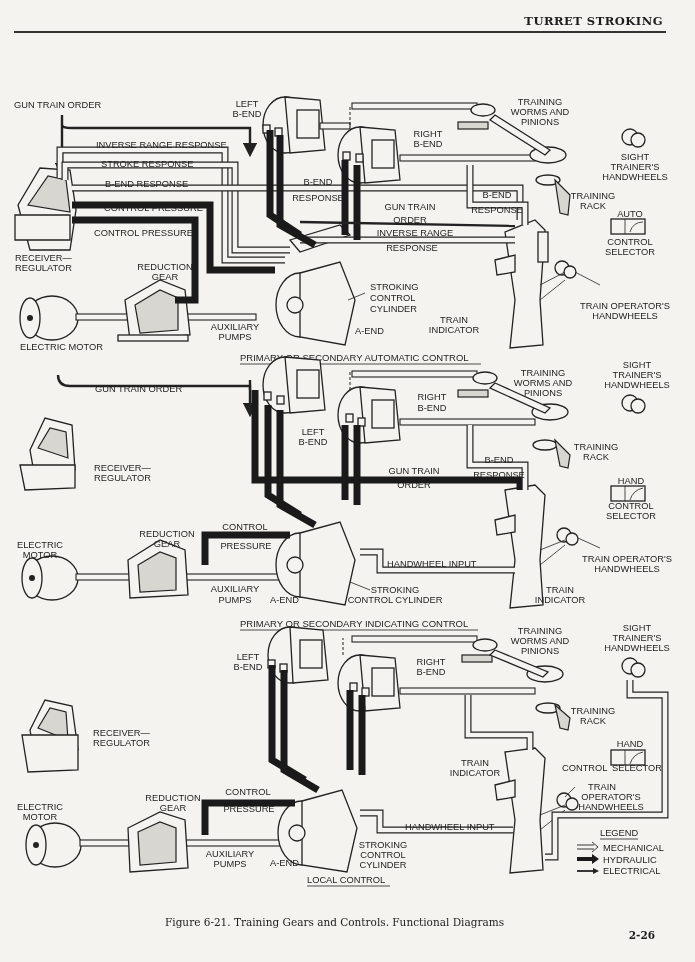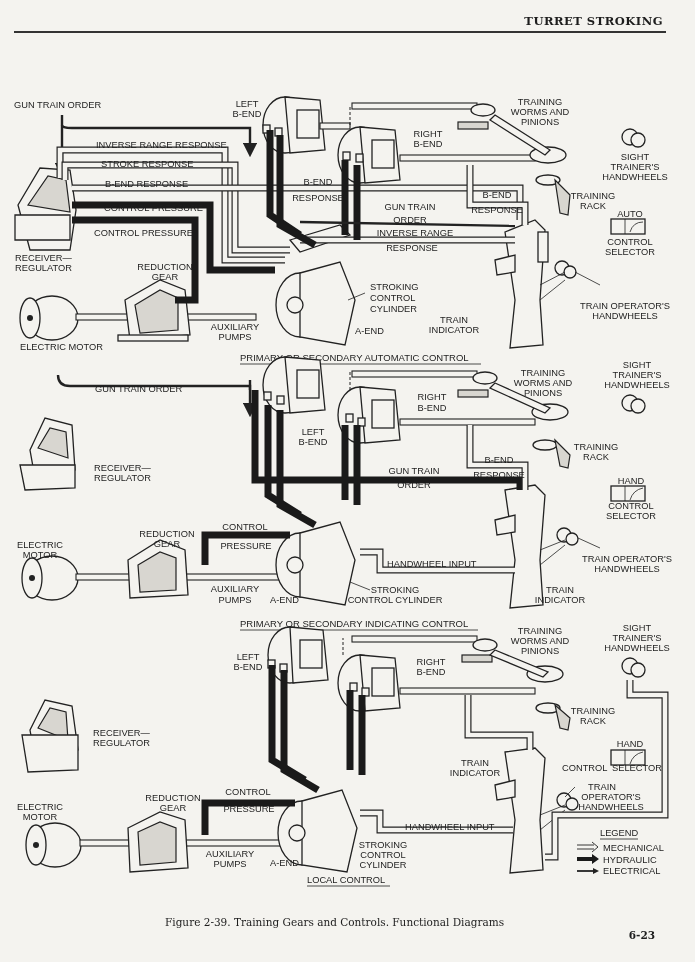--- a/index.html
+++ b/index.html
@@ -432,14 +432,14 @@
       </g>
       <g>
         <path d="M577,871 L594,871" stroke="#222" stroke-width="1.8"></path>
         <path d="M593,868 L599,871 L593,874 Z" fill="#222"></path>
         <text class="lbl" x="603" y="874">ELECTRICAL</text>
       </g>
     </g>
   </g>
 </svg>
 
-<div class="caption">Figure 2-39.  Training Gears and Controls.  Functional Diagrams</div>
-<div class="pageno">6-23</div>
+<div class="caption">Figure 6-21.  Training Gears and Controls.  Functional Diagrams</div>
+<div class="pageno">2-26</div>
 
 </body></html>

